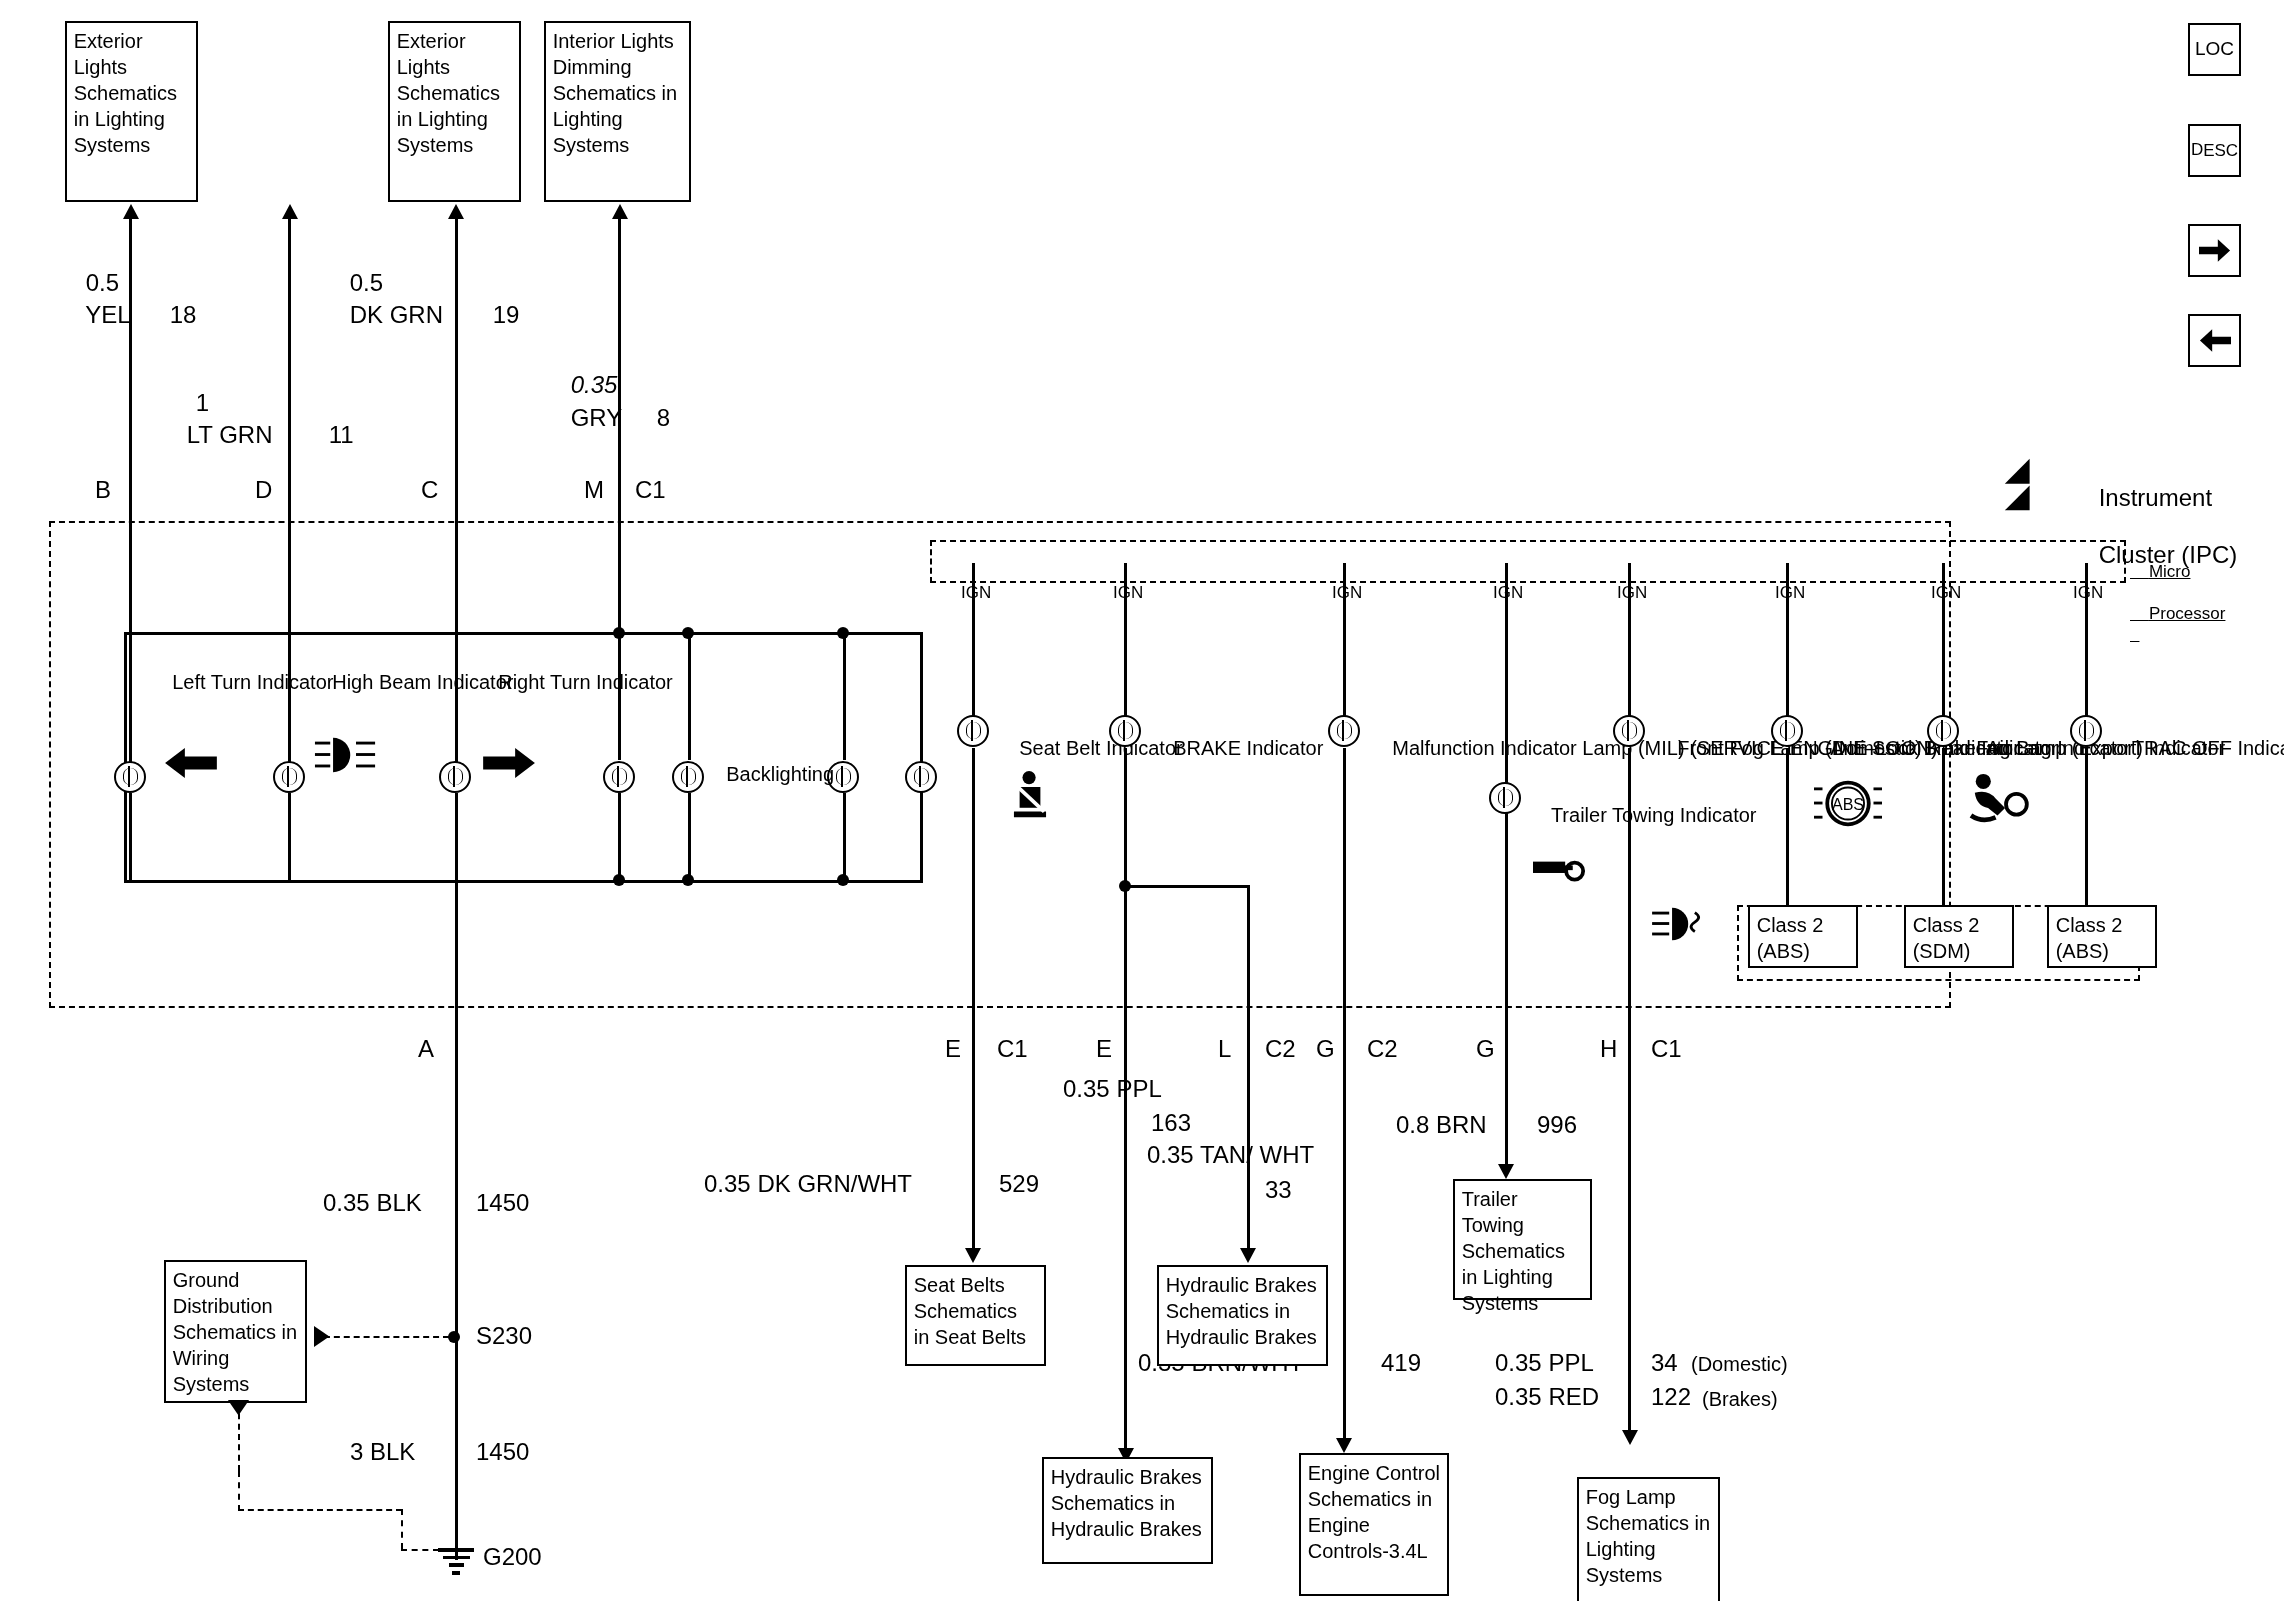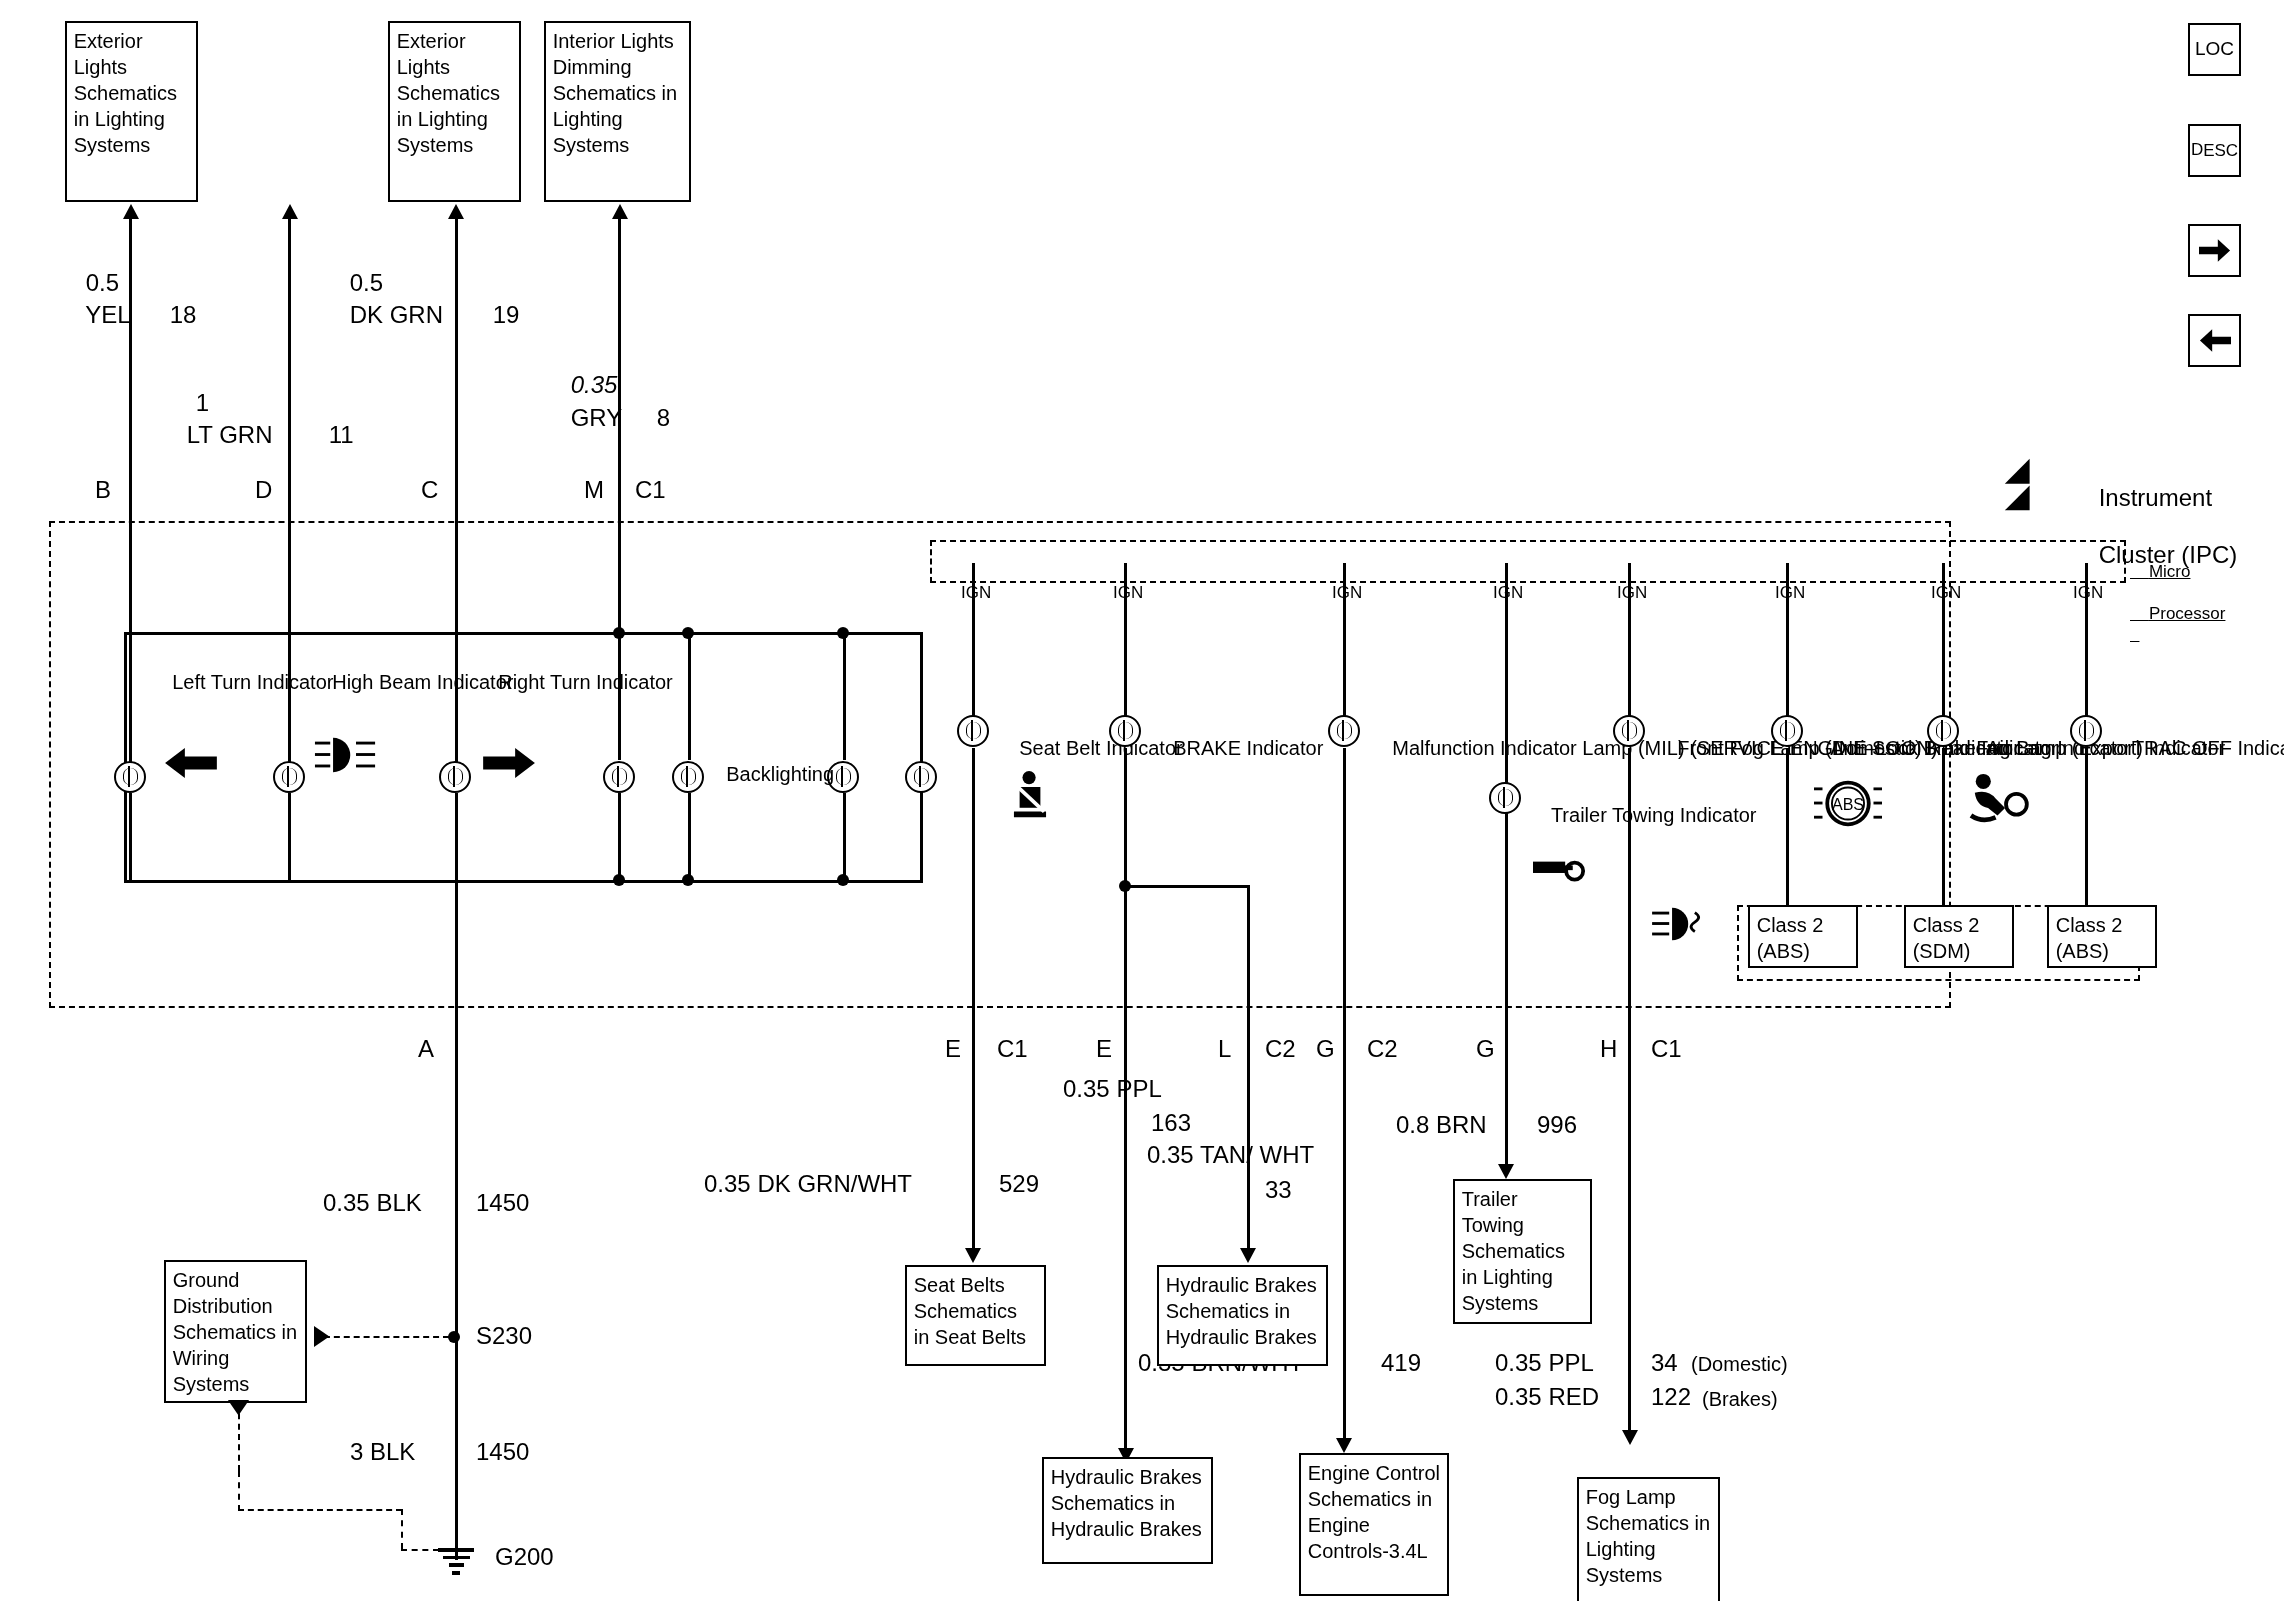--- a/index.html
+++ b/index.html
@@ -453,21 +453,21 @@
   <div class="dashline-v" style="left:238px; top:1471px; height:40px;"></div>
   <div class="dashline-v" style="left:401px; top:1509px; height:40px;"></div>
   <div class="dashline-h" style="left:401px; top:1549px; width:38px;"></div>
 
   <div class="gnd" style="left:438px; top:1548px; width:38px; height:28.5px;">
     <i style="top:0; width:36px; height:3.8px;"></i>
     <i style="top:7.6px; left:4.8px; width:27px; height:3.8px;"></i>
     <i style="top:15px; left:10.5px; width:15px; height:3.8px;"></i>
     <i style="top:23px; left:14.3px; width:7.6px; height:3.8px;"></i>
   </div>
-  <div class="lbl big" style="left:483px; top:1543px;margin-left:12px;"><span>G200</span></div>
+  <div class="lbl big" style="left:483px; top:1543px;"><span>G200</span></div>
 
   <div class="lbl big" style="left:945px; top:1035px;"><span>E</span></div>
   <div class="lbl big" style="left:997px; top:1035px;"><span>C1</span></div>
   <div class="vline" style="left:972px; top:1023px; height:228px;"></div>
   <div class="arrowdn" style="left:965px; top:1248px;"></div>
   <div class="lbl big" style="left:704px; top:1170px;"><span>0.35 DK GRN/WHT</span></div>
   <div class="lbl big" style="left:999px; top:1170px;"><span>529</span></div>
   <div class="box" style="left:905px; top:1265px; width:141px; height:101px;">
     <span>Seat Belts Schematics in Seat Belts</span>
   </div>
@@ -499,21 +499,21 @@
   <div class="arrowdn" style="left:1336px; top:1438px;"></div>
   <div class="box" style="left:1299px; top:1453px; width:150px; height:143px;">
     <span>Engine Control Schematics in Engine Controls-3.4L</span>
   </div>
 
   <div class="lbl big" style="left:1476px; top:1035px;"><span>G</span></div>
   <div class="vline" style="left:1505px; top:1023px; height:145px;"></div>
   <div class="arrowdn" style="left:1498px; top:1164px;"></div>
   <div class="lbl big" style="left:1396px; top:1111px;"><span>0.8 BRN</span></div>
   <div class="lbl big" style="left:1537px; top:1111px;"><span>996</span></div>
-  <div class="box" style="left:1453px; top:1179px; width:139px; height:145px;">
+  <div class="box" style="left:1453px; top:1179px; width:139px; height:121px;">
     <span>Trailer Towing Schematics in Lighting Systems</span>
   </div>
 
   <div class="lbl big" style="left:1600px; top:1035px;"><span>H</span></div>
   <div class="lbl big" style="left:1651px; top:1035px;"><span>C1</span></div>
   <div class="vline" style="left:1628px; top:1023px; height:411px;"></div>
   <div class="arrowdn" style="left:1622px; top:1430px;"></div>
   <div class="lbl big" style="left:1495px; top:1349px;"><span>0.35 PPL</span></div>
   <div class="lbl big" style="left:1651px; top:1349px;"><span>34</span></div>
   <div class="lbl" style="left:1691px; top:1352px;"><span>(Domestic)</span></div>

